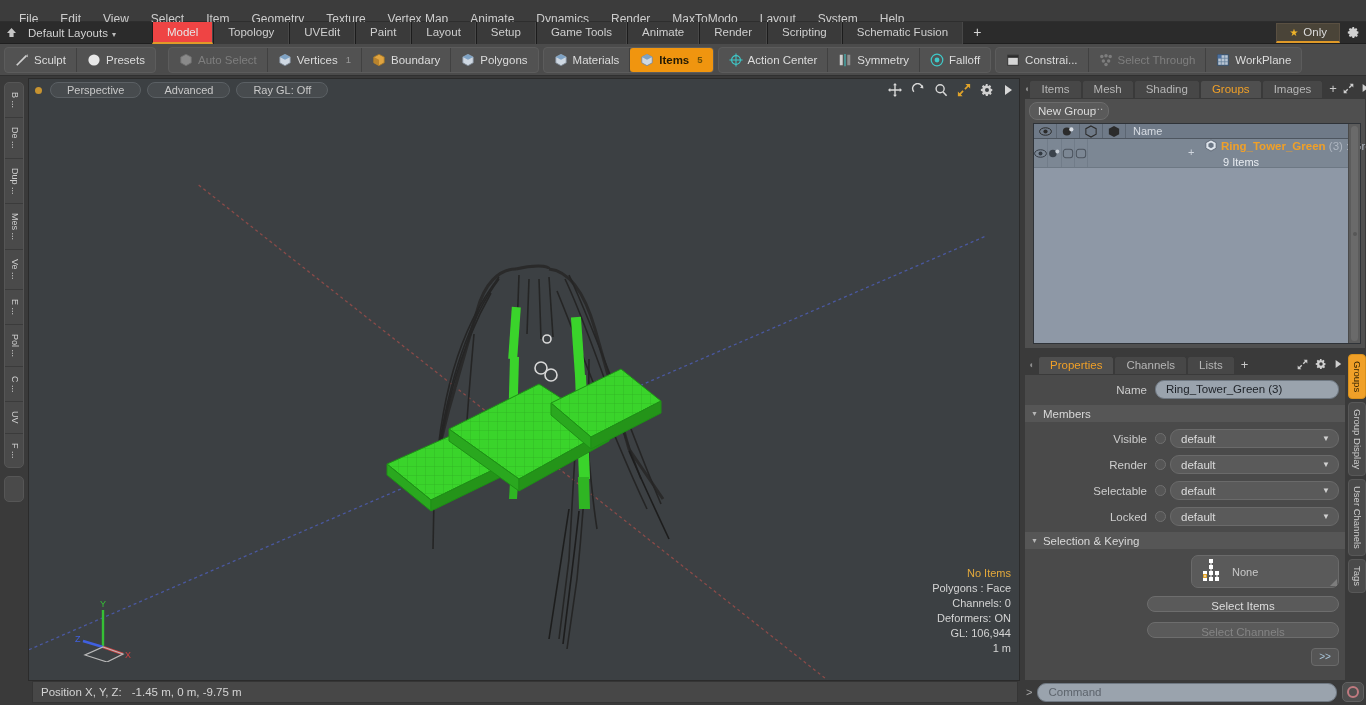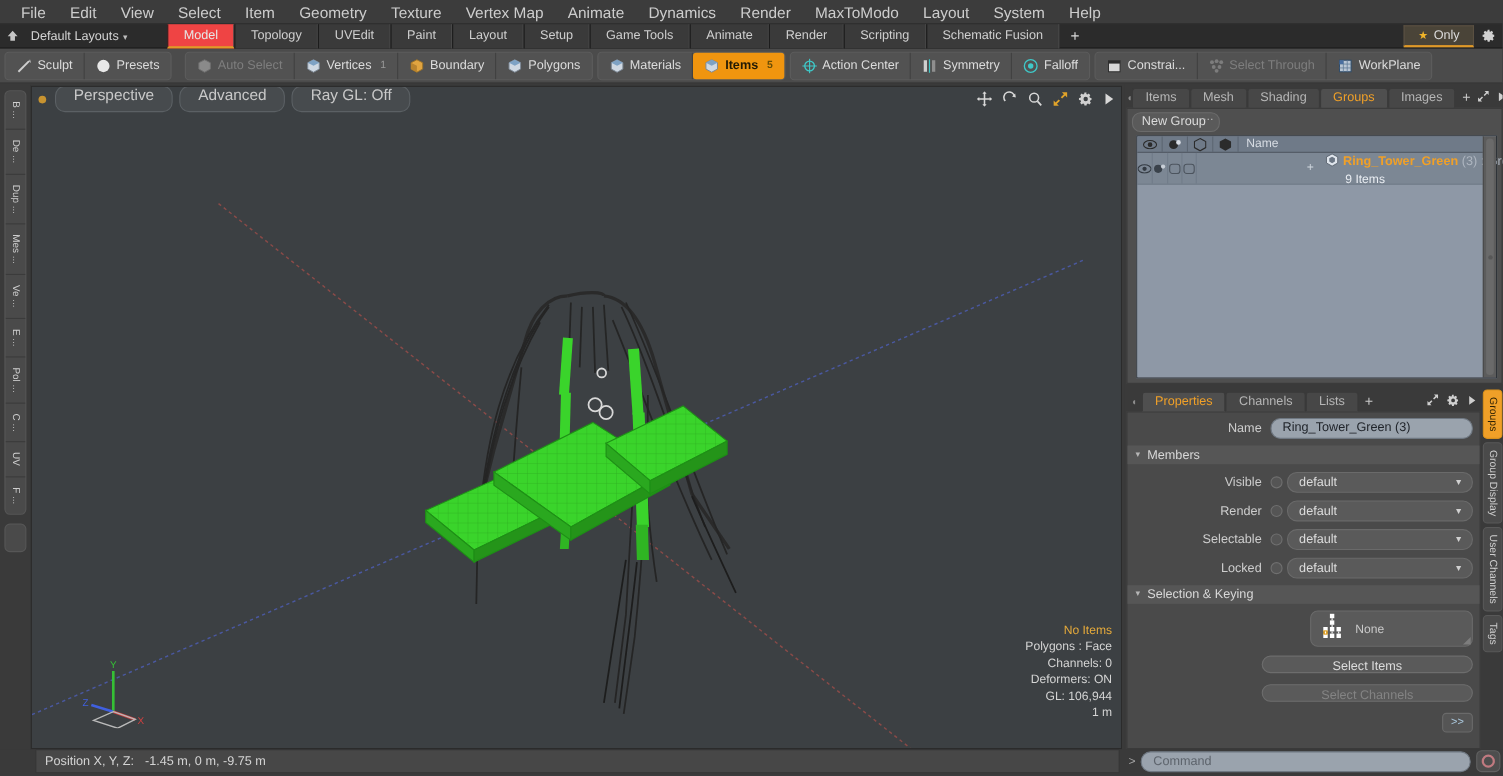--- a/index.html
+++ b/index.html
@@ -12,21 +12,21 @@
     -webkit-font-smoothing:antialiased;
   }
   .app { position:relative; width:1366px; height:705px; display:flex; flex-direction:column; }
 
   
   .menubar {
     height:22px; background:#3c3c3c; display:flex; align-items:center;
     padding-left:8px; flex:0 0 22px;
     border-bottom:1px solid #2e2e2e;
   }
-  .menubar .mi { padding:0 11px; height:22px; line-height:22px; font-size:14px; color:#cdcdcd; cursor:default; }
+  .menubar .mi { padding:8px 11px; height:22px; line-height:22px; font-size:12px; color:#cdcdcd; cursor:default;text-decoration:underline; }
 
   
   .layoutbar {
     height:22px; background:#2b2b2b; display:flex; align-items:center; flex:0 0 22px;
     border-bottom:1px solid #1f1f1f; position:relative;
   }
   .home-icon { width:22px; height:22px; display:flex; align-items:center; justify-content:center; color:#bfbfbf; font-size:11px;}
   .layout-name { padding:0 10px 0 6px; font-size:11.5px; color:#d2d2d2; height:22px; line-height:22px; }
   .layout-name .caret { font-size:8px; margin-left:4px; color:#bdbdbd;}
   .ltabs { display:flex; height:22px; margin-left:26px; }
@@ -71,22 +71,22 @@
   .vtab:last-child { border-bottom:none; }
   .vtab span { writing-mode:vertical-rl; font-size:9px; color:#cfcfcf; letter-spacing:0px; white-space:nowrap; }
   .leftstrip .lone { margin-top:8px; width:20px; height:26px; background:#4a4a4a; border:1px solid #565656; border-radius:5px;}
 
   
   .viewwrap { flex:1 1 auto; min-width:0; display:flex; flex-direction:column; padding:2px 2px 0 0; }
   .viewport { position:relative; flex:1 1 auto; background:#3c4043; overflow:hidden; border:1px solid #2b2b2b;}
   .vp-head { position:absolute; left:0; top:0; right:0; height:22px; display:flex; align-items:center; padding-left:6px; gap:6px; z-index:6;}
   .vp-dot { width:7px; height:7px; border-radius:50%; background:#c79330; margin-right:2px;}
   .vp-pill {
-    background:#474b4e; border:1px solid #5b6064; border-radius:9px; height:24px; line-height:14px;
-    padding:0 16px; font-size:14px; color:#c9c9c9; text-align:center;
+    background:#474b4e; border:1px solid #5b6064; border-radius:9px; height:16px; line-height:14px;
+    padding:0 16px; font-size:11px; color:#c9c9c9; text-align:center;
   }
   .vp-icons { position:absolute; right:6px; top:4px; display:flex; gap:9px; align-items:center; z-index:6;}
   .vp-icons .i { color:#d8d8d8; }
   .vp-stats { position:absolute; right:8px; bottom:24px; text-align:right; z-index:6; line-height:15px; font-size:11px; color:#d4d4d4;}
   .vp-stats .hi { color:#e4a93b; }
   .axis-gizmo { position:absolute; left:44px; bottom:18px; width:70px; height:70px; z-index:6;}
 
   
   .rightpanel { width:344px; flex:0 0 344px; background:#3a3a3a; display:flex; flex-direction:column; padding:2px 0 0 2px;}
   .panel-tabs { height:20px; display:flex; align-items:flex-end; position:relative; }

